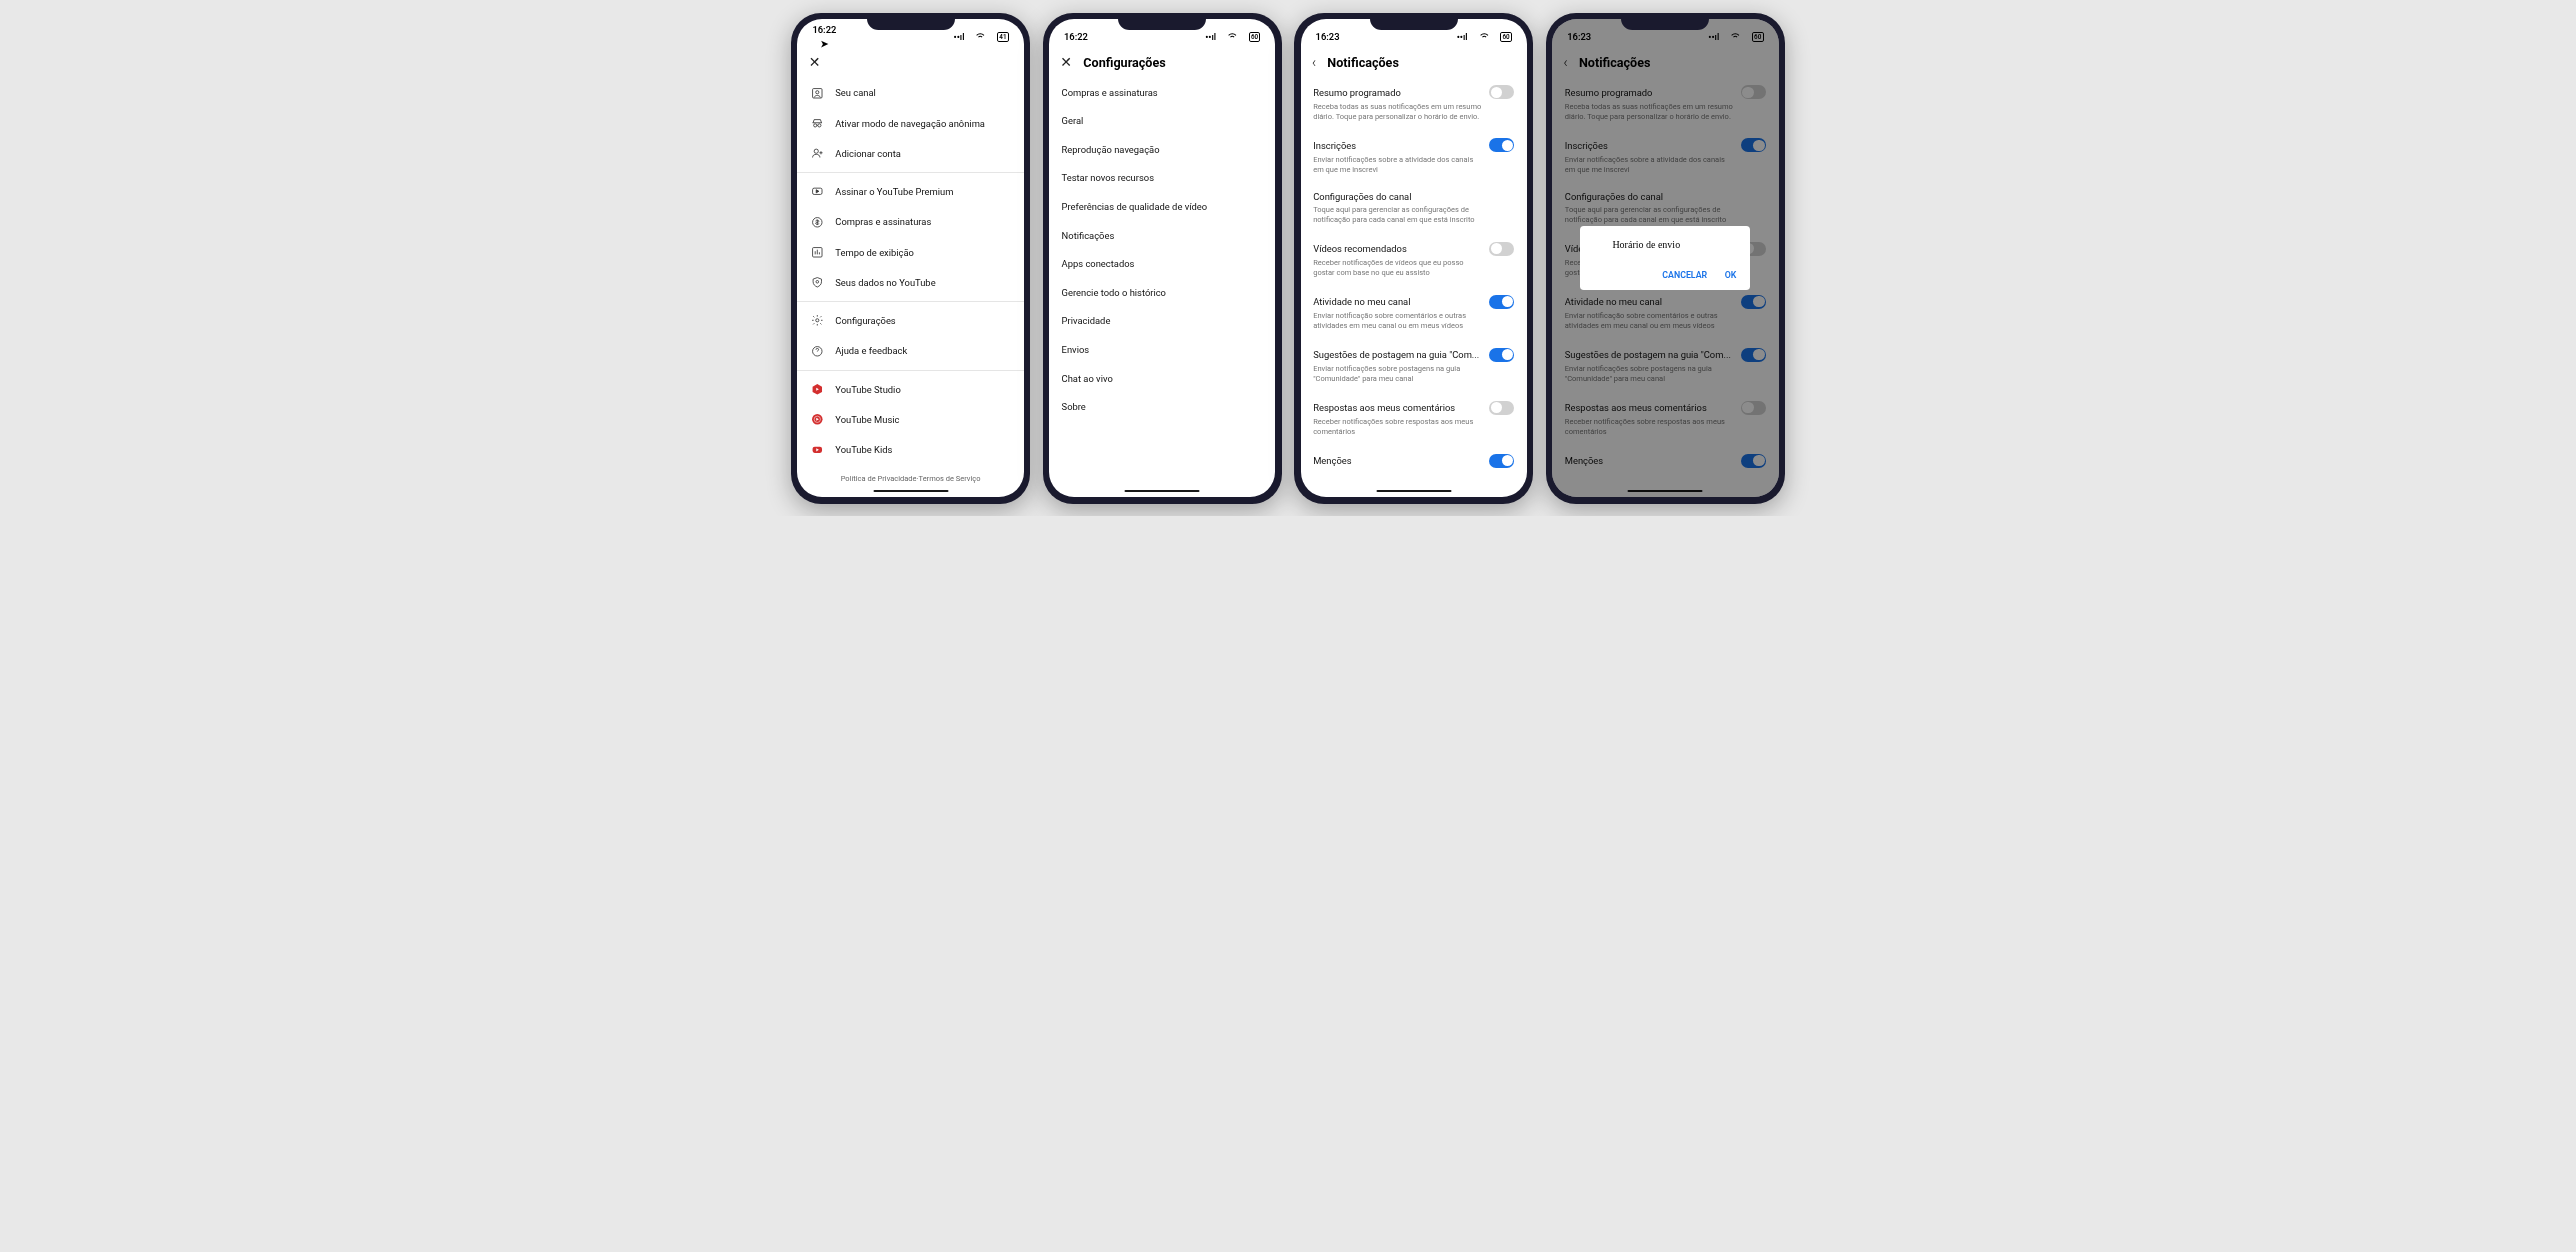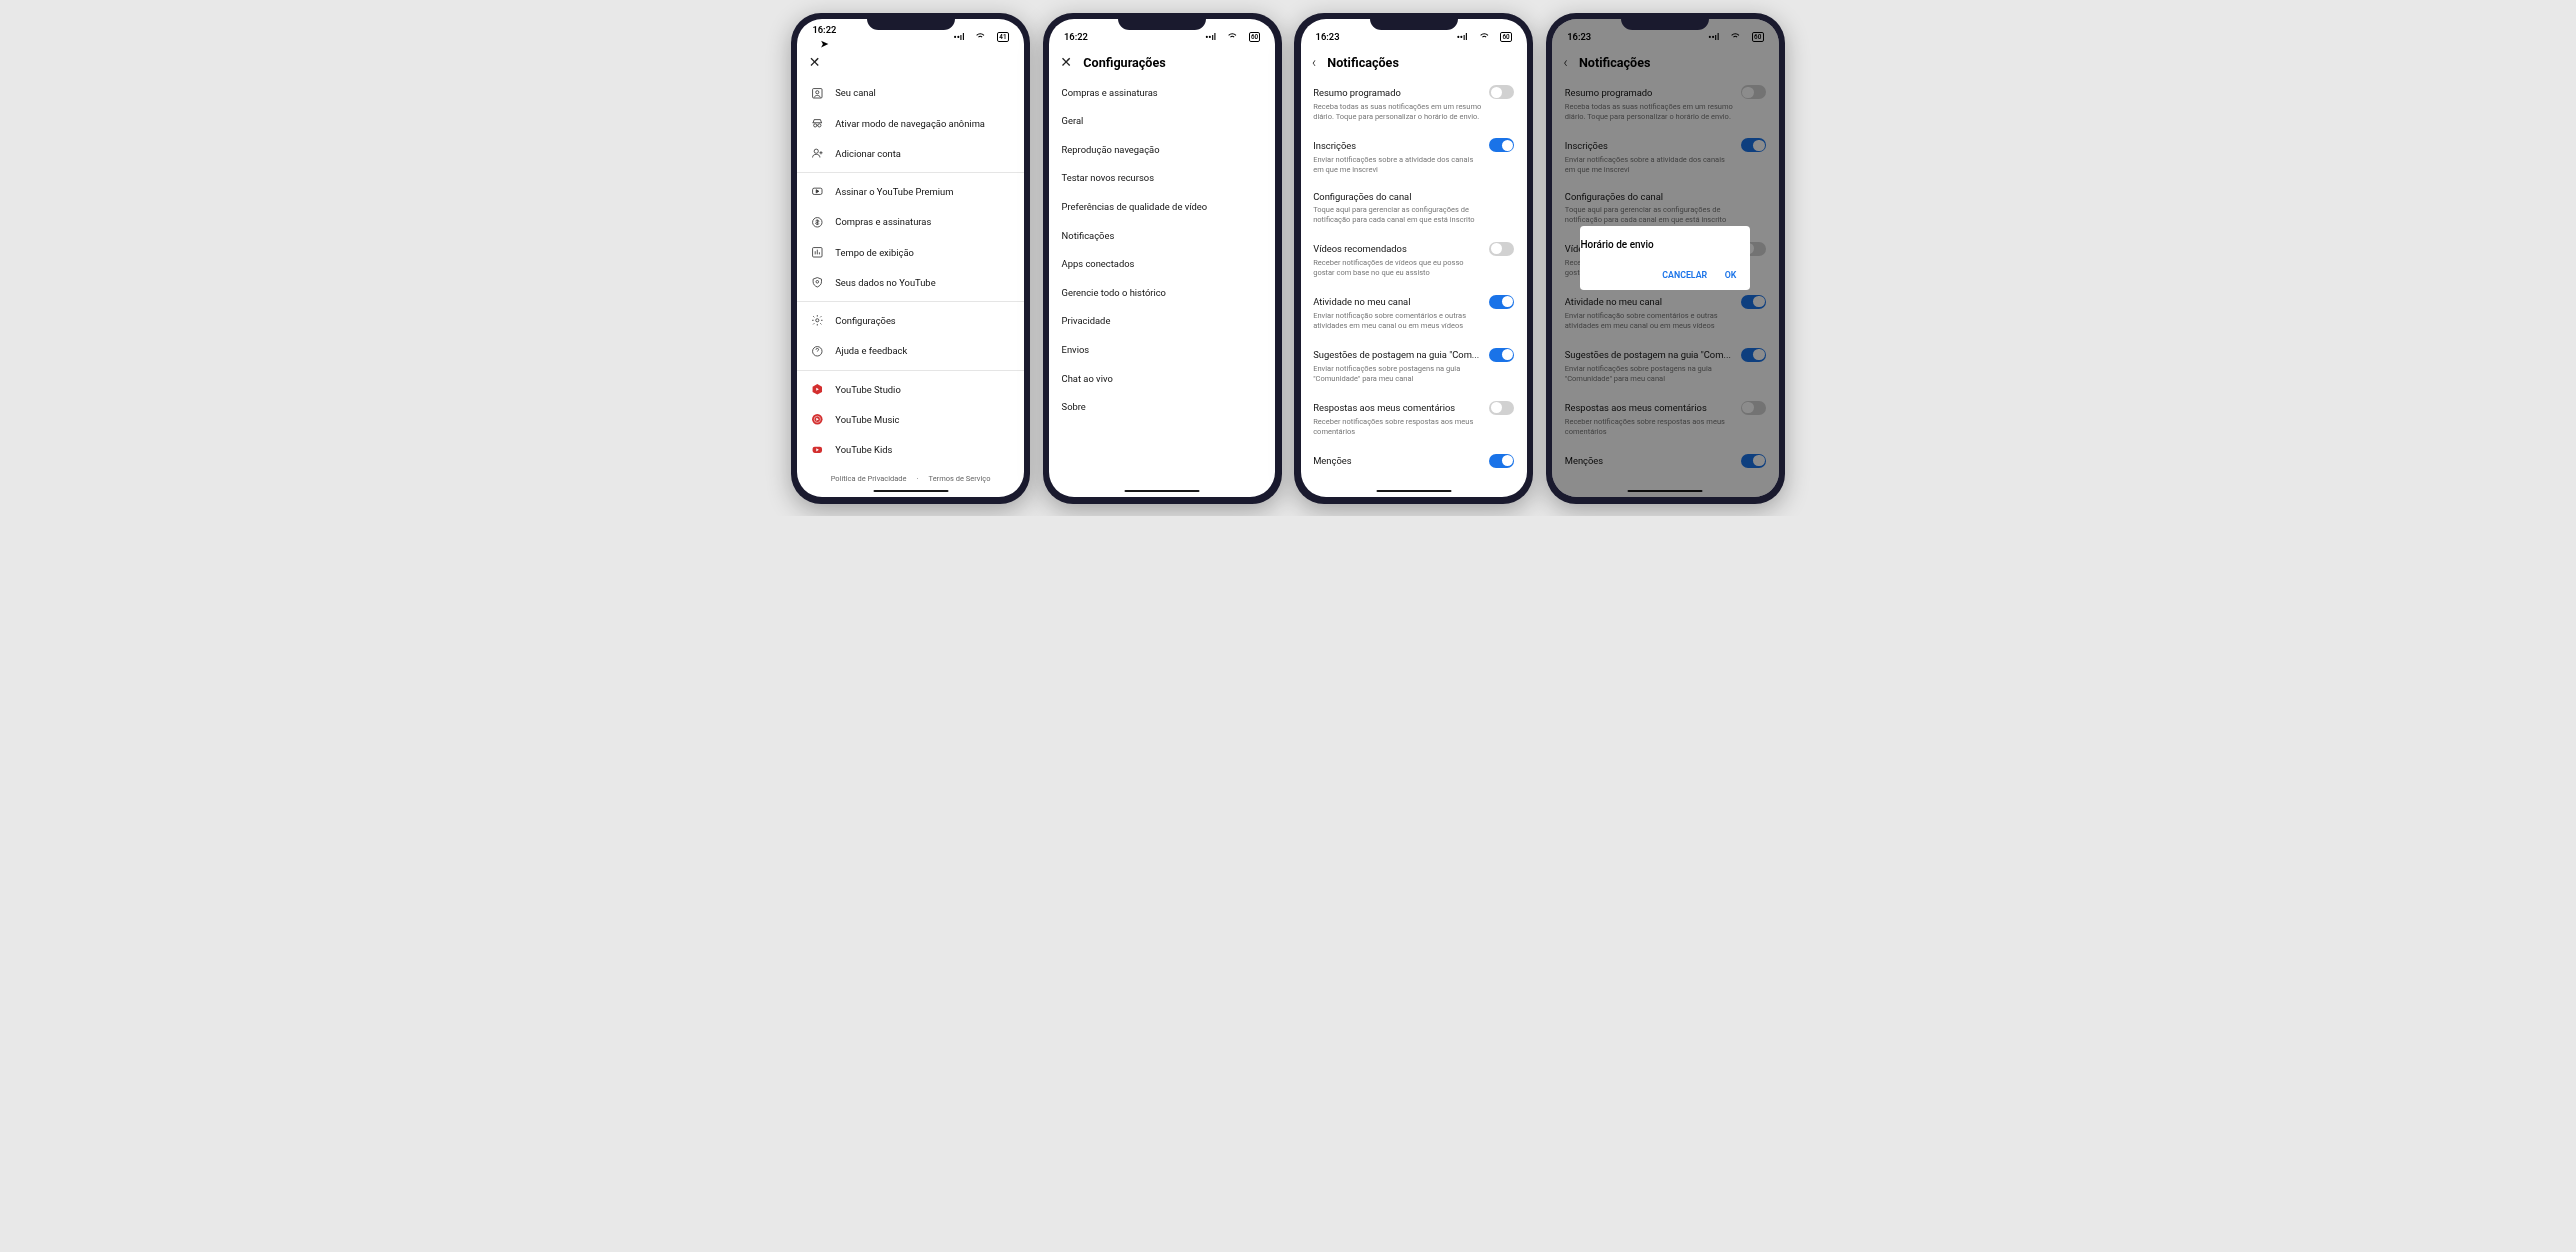--- a/index.html
+++ b/index.html
@@ -102,21 +102,21 @@
     font-size: 9.4px;
     color: #111;
   }
   .divider {
     height: 0.6px;
     background: #e5e5e5;
     margin: 3.8px 0;
   }
   .footer-links {
     display: flex;
-    gap: 10px;
+    gap: 0;
     justify-content: center;
     padding: 8.8px;
     font-size: 7.5px;
     color: #666;
   }
   .home-indicator {
     position: absolute;
     bottom: 5px;
     left: 50%;
     transform: translateX(-50%);
@@ -183,21 +183,22 @@
   }
   .dialog {
     background: #fff;
     border-radius: 3.8px;
     width: 170px;
     padding: 12.6px 0 6.3px;
   }
   .dialog-title {
     font-size: 10px;
     font-weight: 500;
-    padding: 0 0 10px;
+    padding: 0 32px 10px;
+    font-family: Liberation Serif, serif;
   }
   .picker {
     text-align: center;
     position: relative;
     padding: 2.5px 0;
   }
   .picker-band {
     position: absolute;
     left: 8.8px;
     right: 8.8px;

